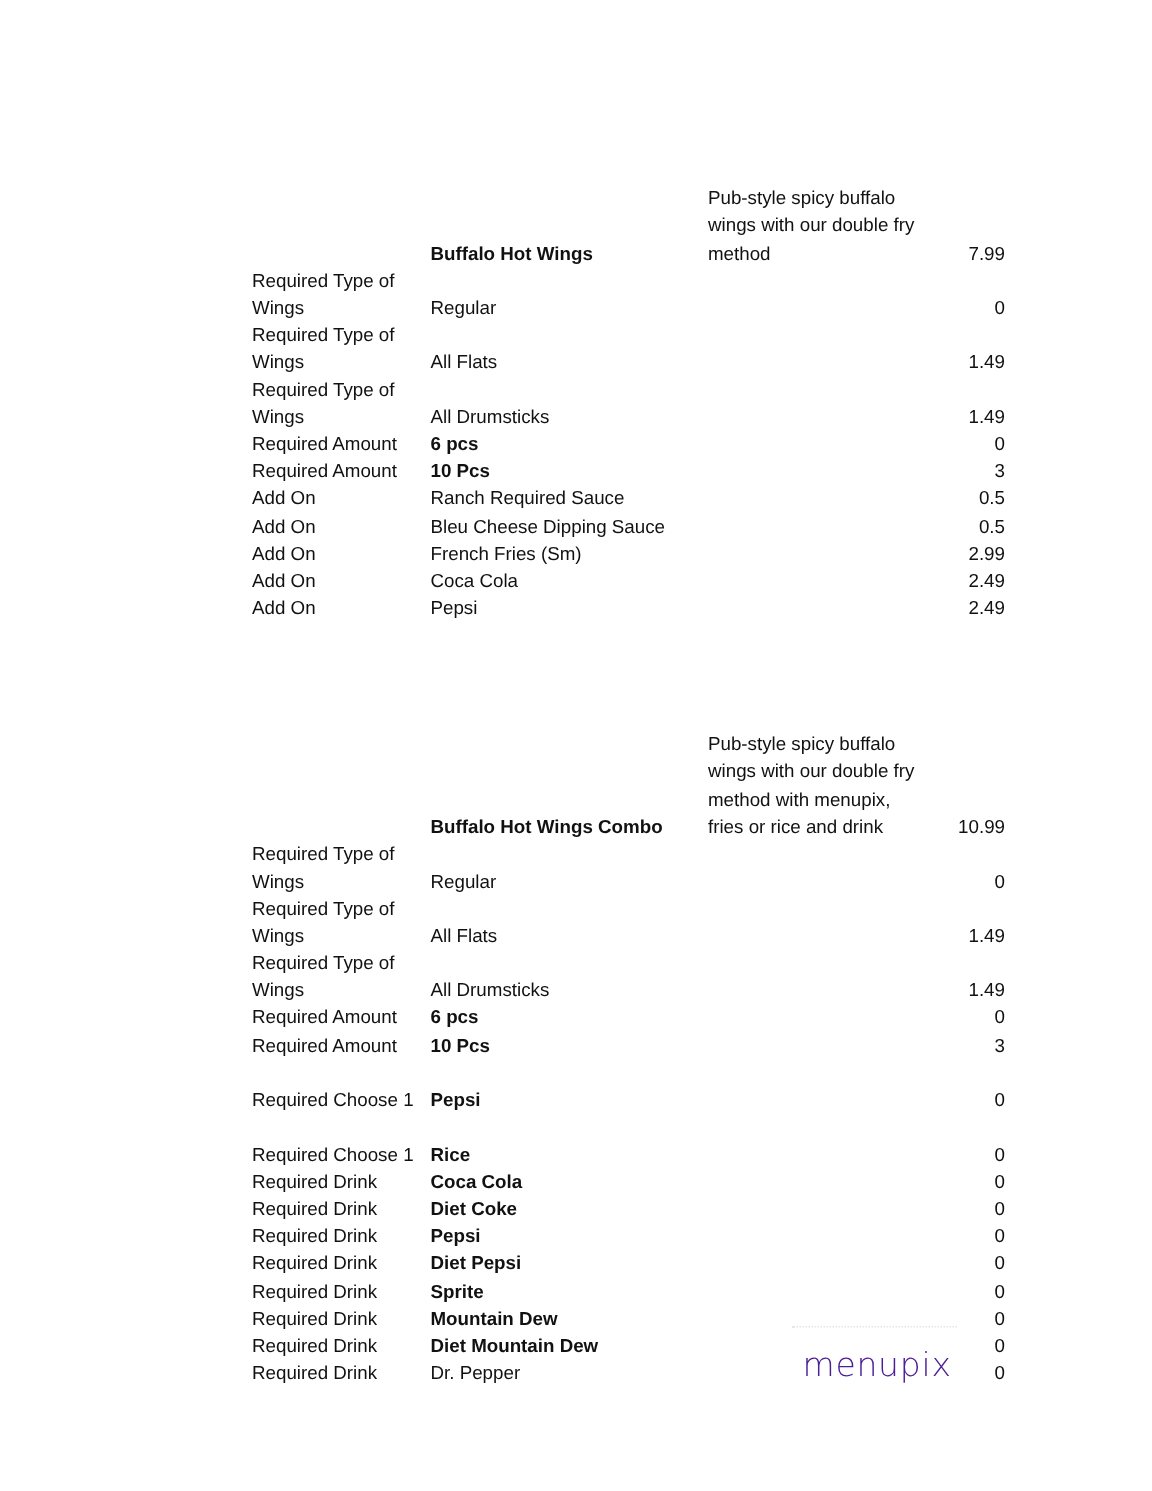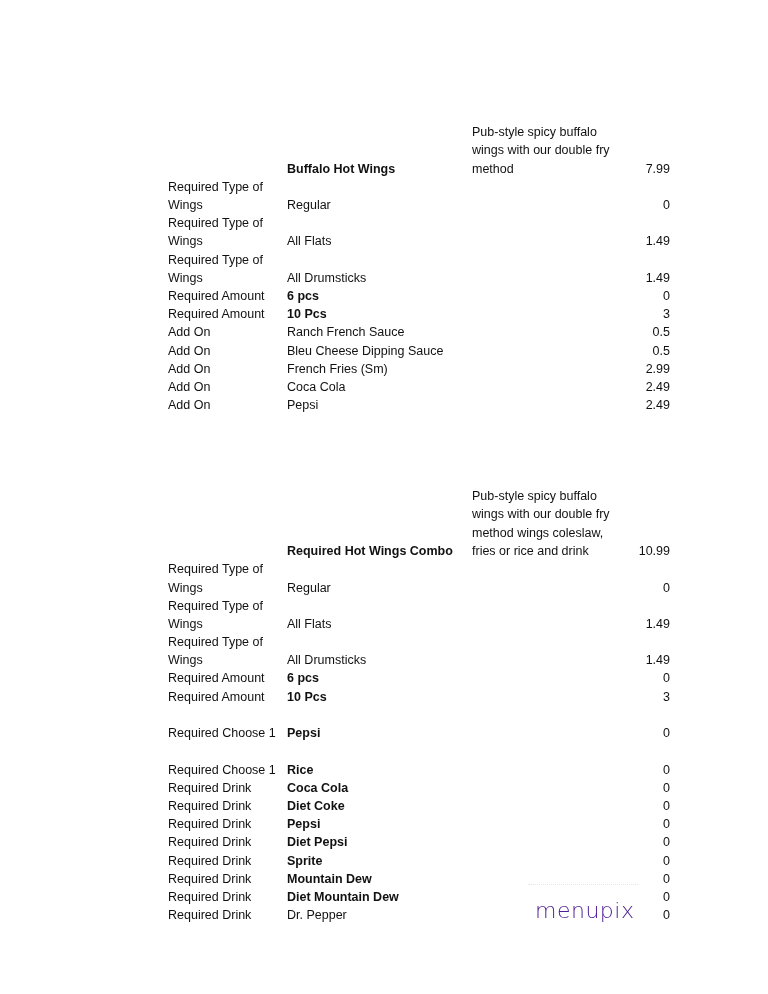--- a/index.html
+++ b/index.html
@@ -64,21 +64,21 @@
     <span class="c2 bold">6 pcs</span>
     <span class="c4">0</span>
   </div>
   <div class="row" style="top:305px">
     <span class="c1">Required Amount</span>
     <span class="c2 bold">10 Pcs</span>
     <span class="c4">3</span>
   </div>
   <div class="row" style="top:323px">
     <span class="c1">Add On</span>
-    <span class="c2">Ranch French Sauce</span>
+    <span class="c2">Ranch Required Sauce</span>
     <span class="c4">0.5</span>
   </div>
   <div class="row" style="top:342px">
     <span class="c1">Add On</span>
     <span class="c2">Bleu Cheese Dipping Sauce</span>
     <span class="c4">0.5</span>
   </div>
   <div class="row" style="top:360px">
     <span class="c1">Add On</span>
     <span class="c2">French Fries (Sm)</span>
@@ -93,24 +93,24 @@
     <span class="c1">Add On</span>
     <span class="c2">Pepsi</span>
     <span class="c4">2.49</span>
   </div>
 </div>
 
 <div>
   <div class="desc" style="top:487px">
     <div>Pub-style spicy buffalo</div>
     <div>wings with our double fry</div>
-    <div>method wings coleslaw,</div>
+    <div>method with menupix,</div>
   </div>
   <div class="row" style="top:542px">
-    <span class="c2 bold">Required Hot Wings Combo</span>
+    <span class="c2 bold">Buffalo Hot Wings Combo</span>
     <span class="c3">fries or rice and drink</span>
     <span class="c4">10.99</span>
   </div>
 
   <div class="row" style="top:560px">
       <span class="c1">Required Type of</span>
     </div>
   <div class="row" style="top:579px">
     <span class="c1">Wings</span>
     <span class="c2">Regular</span>

